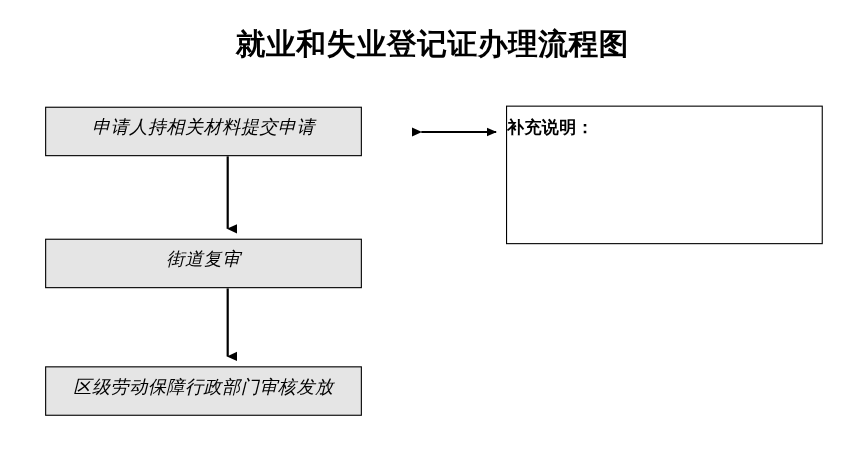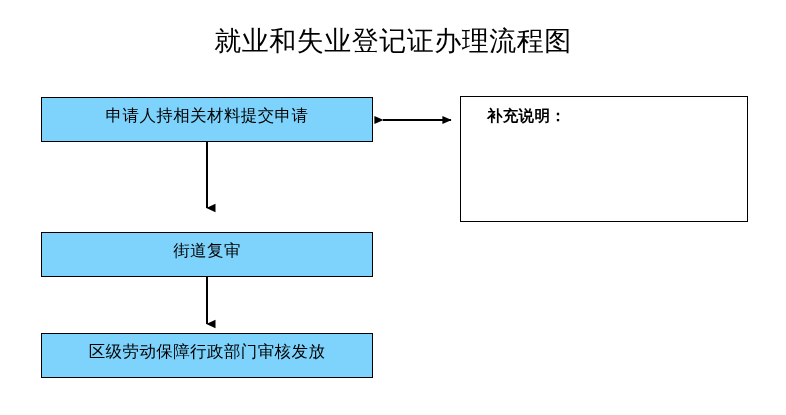--- a/index.html
+++ b/index.html
@@ -26,63 +26,64 @@
 
   
   .chart-title {
     position: absolute;
     left: 0;
     top: 24px;
     width: 786px;
     text-align: center;
     font-size: 27px;
     line-height: 34px;
-    font-weight: 400;
+    font-weight: 700;
     letter-spacing: 0.5px;
     white-space: nowrap;
   }
 
   
   .proc-box {
     position: absolute;
     left: 41px;
-    width: 332px;
+    width: 288px;
     height: 45px;
     box-sizing: border-box;
     border: 1.6px solid #000000;
-    background: #7dd3fc;
+    background: #e5e5e5;
     display: flex;
     align-items: center;
     justify-content: center;
+    font-style: italic;
   }
   .proc-box .proc-label {
     font-size: 16.5px;
     line-height: 20px;
     font-weight: 400;
     letter-spacing: 0.4px;
     white-space: nowrap;
     
     margin-bottom: 7px;
   }
 
   #box-apply    { top: 97px;  }
-  #box-review   { top: 232px; }
+  #box-review   { top: 217px; }
   #box-issue    { top: 333px; text-align: center; }
 
   
   .note-box {
     position: absolute;
     left: 460px;
     top: 96px;
     width: 288px;
     height: 126px;
     box-sizing: border-box;
     border: 1.4px solid #000000;
     background: #ffffff;
-    padding: 8px 10px 6px 26px;
+    padding: 8px 10px 6px 0;
   }
   .note-heading {
     font-size: 15.5px;
     line-height: 22px;
     font-weight: 700;
     letter-spacing: 0.3px;
     white-space: nowrap;
   }
   .note-body {
     font-size: 15.5px;

